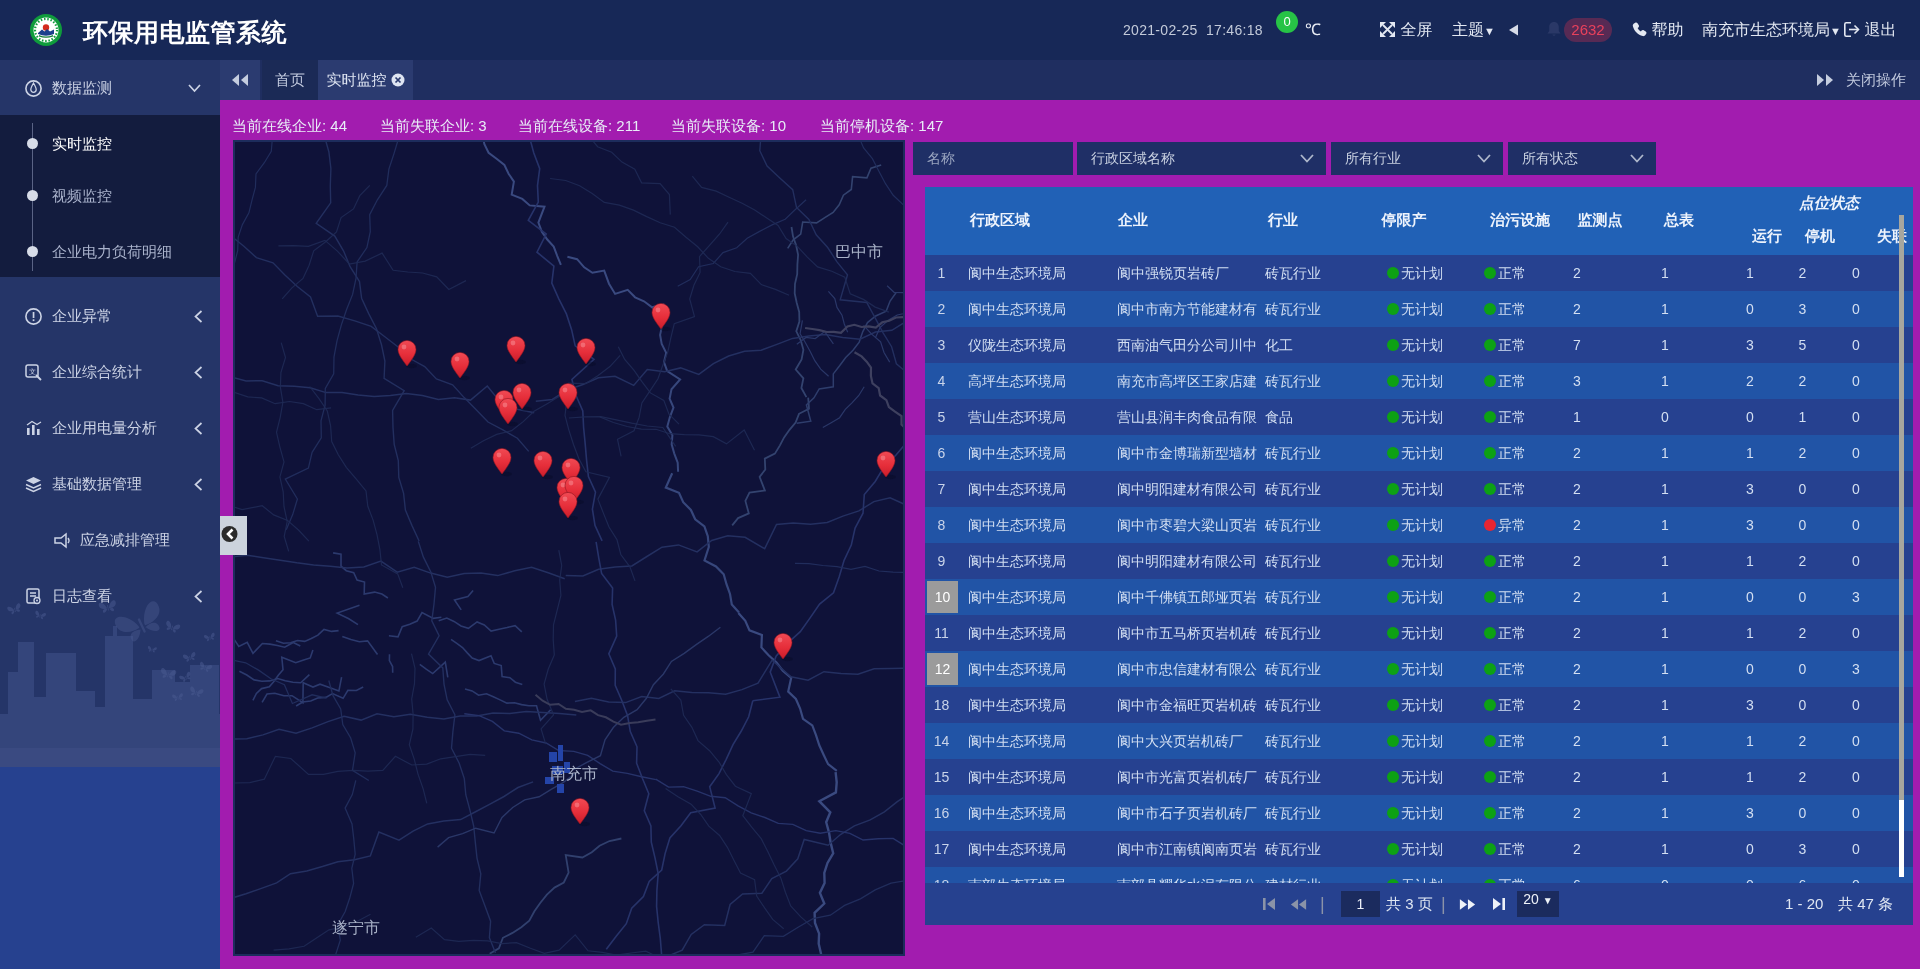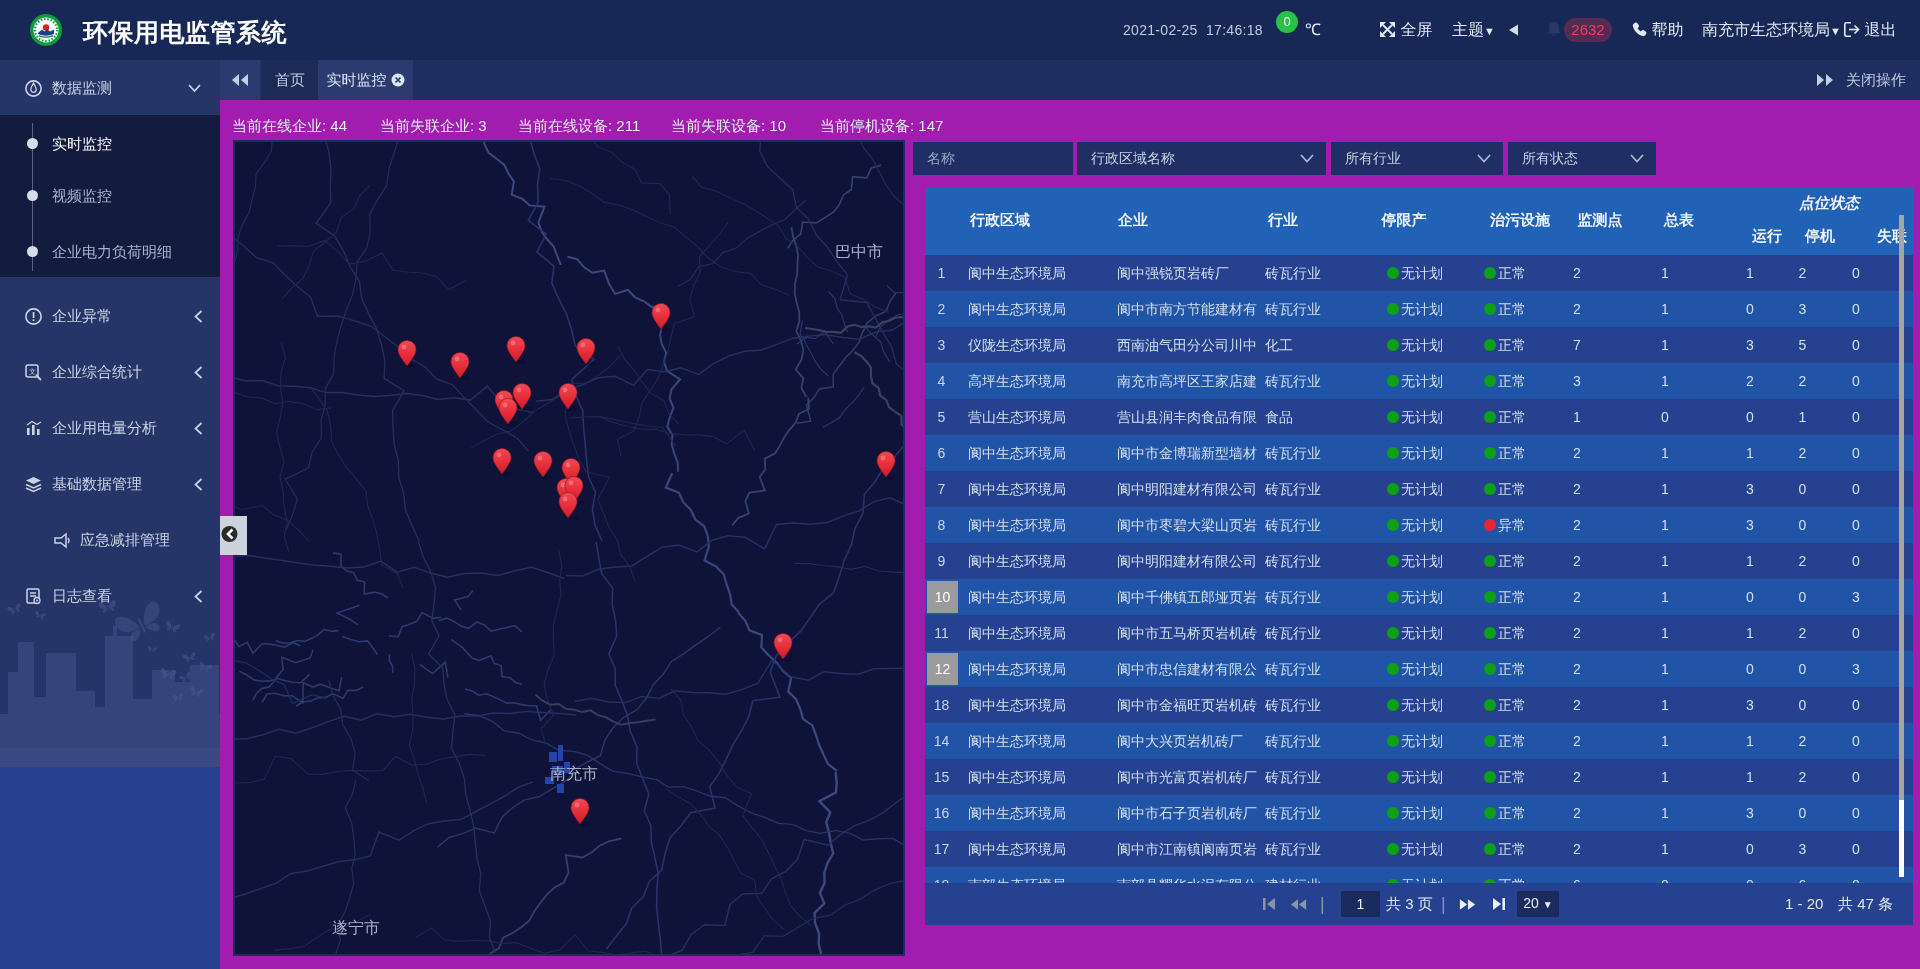--- a/index.html
+++ b/index.html
@@ -749,21 +749,21 @@
 <div class="pit" style="left:516px;"><span style="color:#8a93a8;font-size:18px;">|</span></div>
 <div class="pit" style="left:534px;"><svg width="17" height="13" viewBox="0 0 19 14" style="vertical-align:-2px;">
               <path d="M1 1 L9 7 L1 13 Z" fill="#eef2f8"></path>
               <path d="M10 1 L18 7 L10 13 Z" fill="#eef2f8"></path>
             </svg></div>
 <div class="pit" style="left:567px;"><svg width="14" height="14" viewBox="0 0 14 14" style="vertical-align:-2px;">
               <path d="M1 1 L9 7 L1 13 Z" fill="#eef2f8"></path>
               <rect x="10.4" y="1" width="2.6" height="12" fill="#eef2f8"></rect>
             </svg></div>
 <div class="pit" style="left:592px;">
-            <div style="width:42px;height:26px;background:#1b2b5e;margin-top:8px;line-height:24px;text-align:center;color:#eef2f8;font-size:14px;">20 <span style="font-size:10px;">▼</span></div>
+            <div style="width:42px;height:26px;background:#1b2b5e;margin-top:8px;line-height:16px;text-align:center;color:#eef2f8;font-size:14px;">20 <span style="font-size:10px;">▼</span></div>
           </div>
 <div class="pit" style="left:860px;">1 - 20</div>
 <div class="pit" style="left:913px;">共 47 条</div>
 </div>
       <div id="sbar"></div>
       <div id="sthumb"></div>
     </div>
   </div>
 </div>
 

